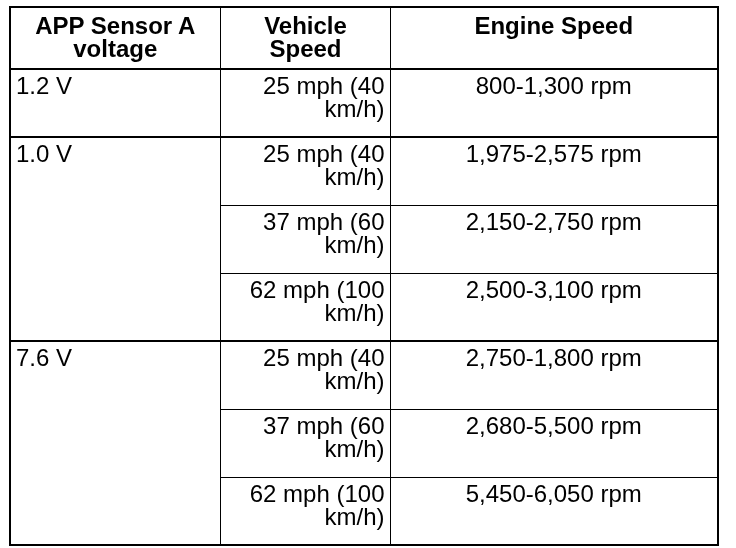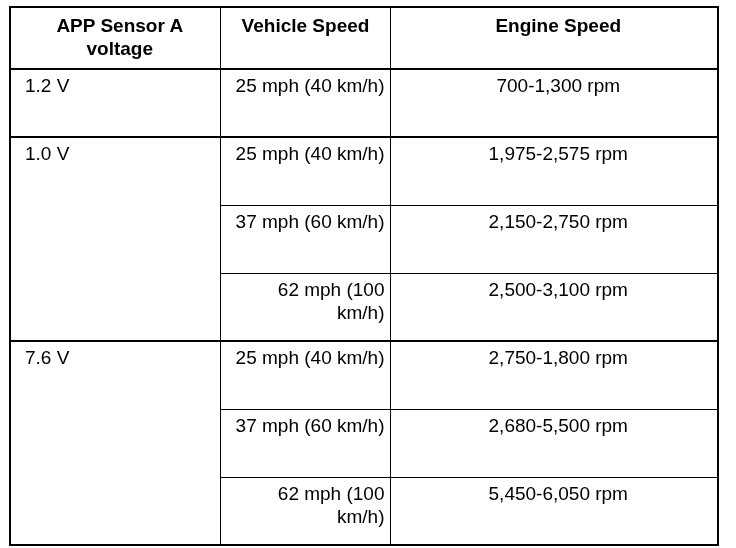--- a/index.html
+++ b/index.html
@@ -29,23 +29,23 @@
     border: 2px solid #000000;
   }
   table.spec-table col.c1 { width: 210px; }
   table.spec-table col.c2 { width: 170px; }
   table.spec-table col.c3 { width: 328px; }
 
   table.spec-table th,
   table.spec-table td {
     border: 1px solid #000000;
     vertical-align: top;
-    font-size: 19px;
+    font-size: 24px;
     line-height: 23px;
-    padding: 4px 5px 6px 14px;
+    padding: 4px 5px 6px 5px;
   }
   table.spec-table thead th {
     border-bottom: 2px solid #000000;
     font-weight: bold;
     text-align: center;
     padding-top: 6px;
     padding-bottom: 8px;
     height: 56px;
     box-sizing: border-box;
   }
@@ -98,21 +98,21 @@
         <th class="h-voltage">APP Sensor A voltage</th>
         <th class="h-speed">Vehicle Speed</th>
         <th class="h-engine">Engine Speed</th>
       </tr>
     </thead>
     <tbody>
 
       <tr class="row-h group-start">
         <td class="cell-voltage v-span" rowspan="1">1.2 V</td>
         <td class="cell-vspeed">25 mph (40 km/h)</td>
-        <td class="cell-engine">700-1,300 rpm</td>
+        <td class="cell-engine">800-1,300 rpm</td>
       </tr>
 
       <tr class="row-h group-start">
         <td class="cell-voltage v-span" rowspan="3">1.0 V</td>
         <td class="cell-vspeed">25 mph (40 km/h)</td>
         <td class="cell-engine">1,975-2,575 rpm</td>
       </tr>
       <tr class="row-h">
         <td class="cell-vspeed">37 mph (60 km/h)</td>
         <td class="cell-engine">2,150-2,750 rpm</td>

